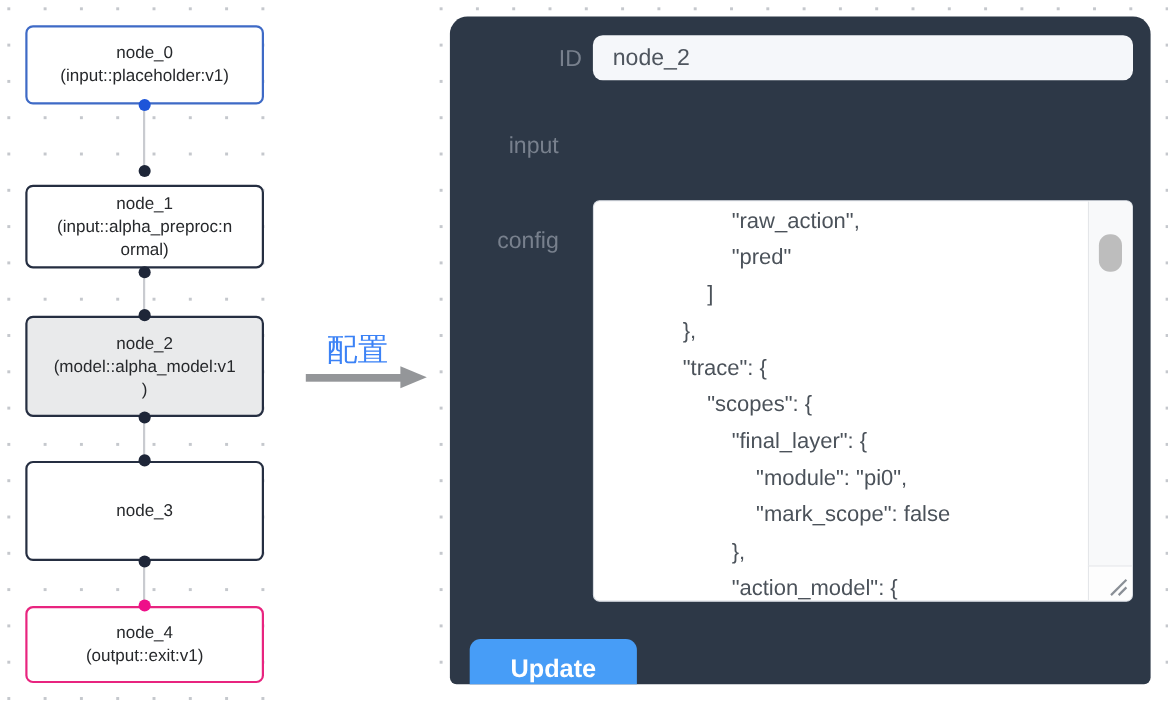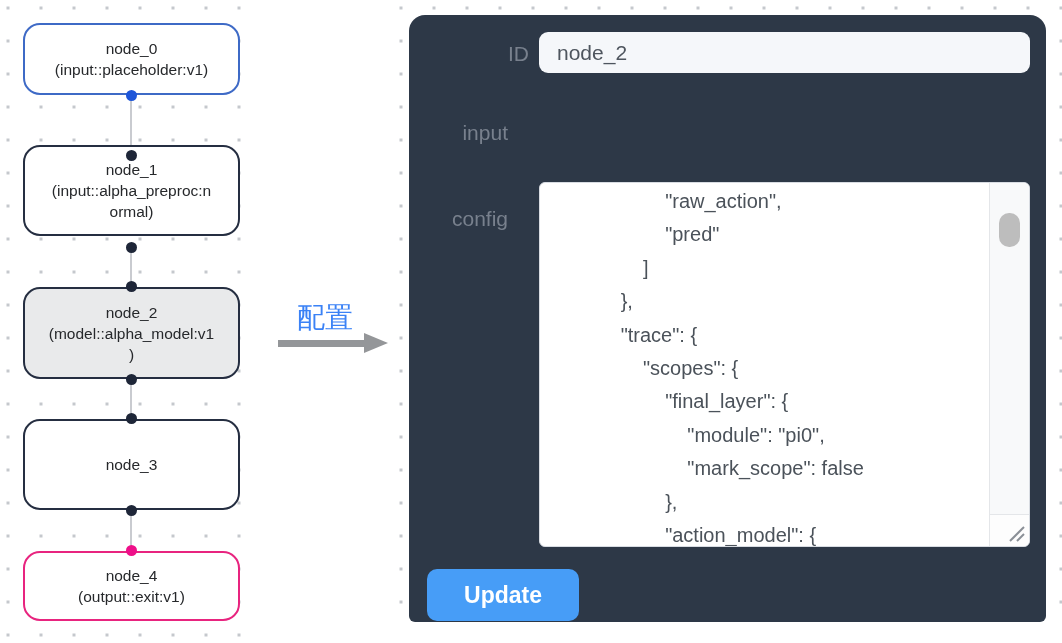--- a/index.html
+++ b/index.html
@@ -16,21 +16,21 @@
   body{position:relative;}
 
   .grid{position:absolute;
     background-image:radial-gradient(circle,var(--grid-dot) 1.5px,transparent 1.7px);
     background-size:33px 33px;background-position:-8.5px -8.5px;}
   .grid-left{left:0;top:0;width:265px;height:643px;}
   .grid-right{left:393px;top:0;width:669px;height:630px;}
 
   
   .node{position:absolute;left:23px;width:217px;background:#ffffff;
-    border:2px solid var(--node-dark);border-radius:17px;
+    border:2px solid var(--node-dark);border-radius:7px;
     display:flex;flex-direction:column;align-items:center;justify-content:center;
     text-align:center;font-size:15.5px;line-height:21px;color:#26282b;z-index:3;}
   .node-input{border-color:var(--node-blue);}
   .node-selected{background:var(--selected-node-bg);border-width:2.5px;}
   .node-output{border-color:var(--node-pink);}
   .node-subtitle{white-space:pre-line;}
 
   .edge{position:absolute;left:130px;width:2px;background:var(--connector);z-index:1;}
   .handle{position:absolute;left:126px;width:11px;height:11px;border-radius:50%;
     background:var(--handle-dark);z-index:4;}
@@ -66,41 +66,41 @@
     padding:2px 4px 0 14px;font-size:20px;line-height:33.4px;
     white-space:pre;color:var(--json-text);overflow:hidden;}
   .scroll-track{position:absolute;right:0;top:0;width:40px;bottom:32px;
     background:#f8f9fa;border-left:1px solid #e4e6e9;}
   .scroll-thumb{position:absolute;right:9px;top:30px;width:21px;height:34px;
     border-radius:10px;background:#bdbdbd;}
   .resize-corner{position:absolute;right:0;bottom:0;width:40px;height:32px;
     background:#fdfdfd;border-left:1px solid #e4e6e9;border-top:1px solid #e4e6e9;}
   .resize-corner svg{position:absolute;right:3px;bottom:3px;}
 
-  .update-btn{position:absolute;left:18px;top:554px;width:152px;height:52px;
+  .update-btn{position:absolute;left:18px;top:566px;width:152px;height:52px;
     background:var(--button-bg);border:none;border-radius:10px;color:#ffffff;
     font-family:"Liberation Sans","DejaVu Sans",sans-serif;
     font-size:23px;font-weight:600;line-height:44px;text-align:center;cursor:pointer;}
 </style>
 </head>
 <body>
 
 <div class="grid grid-left"></div>
 <div class="grid grid-right"></div>
 
 <div class="edge" style="top:95px;height:61px;"></div>
 <div class="edge" style="top:247px;height:40px;"></div>
 <div class="edge" style="top:379px;height:40px;"></div>
 <div class="edge" style="top:510px;height:41px;"></div>
 
 <div class="node node-input" style="top:23px;height:72px;">
   <div class="node-title">node_0</div>
   <div class="node-subtitle">(input::placeholder:v1)</div>
 </div>
-<div class="node" style="top:145px;height:91px;">
+<div class="node" style="top:168px;height:76px;">
   <div class="node-title">node_1</div>
   <div class="node-subtitle">(input::alpha_preproc:n
 ormal)</div>
 </div>
 <div class="node node-selected" style="top:287px;height:92px;">
   <div class="node-title">node_2</div>
   <div class="node-subtitle">(model::alpha_model:v1
 )</div>
 </div>
 <div class="node" style="top:419px;height:91px;">

